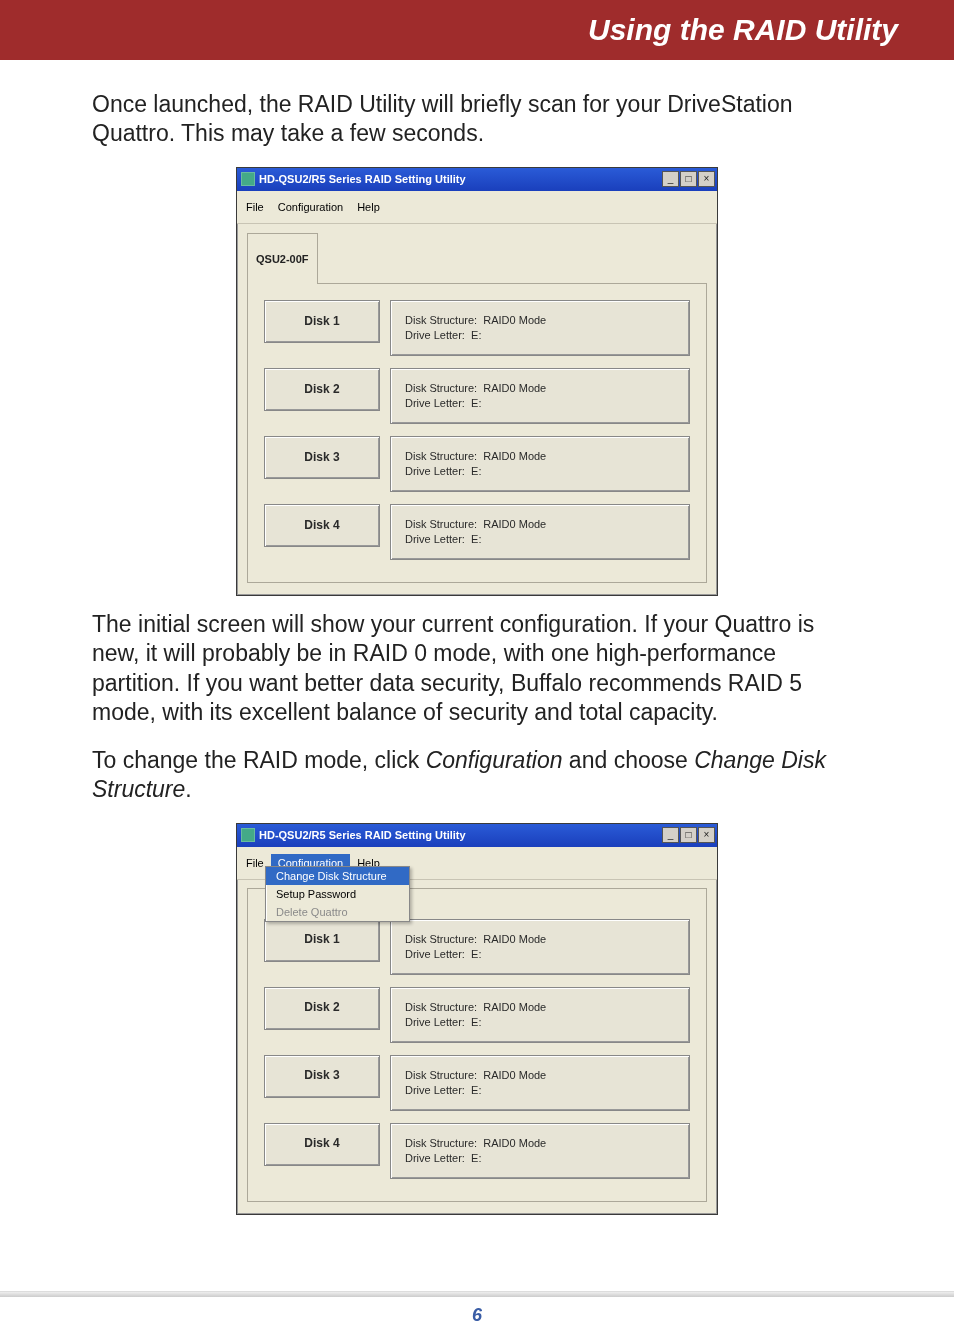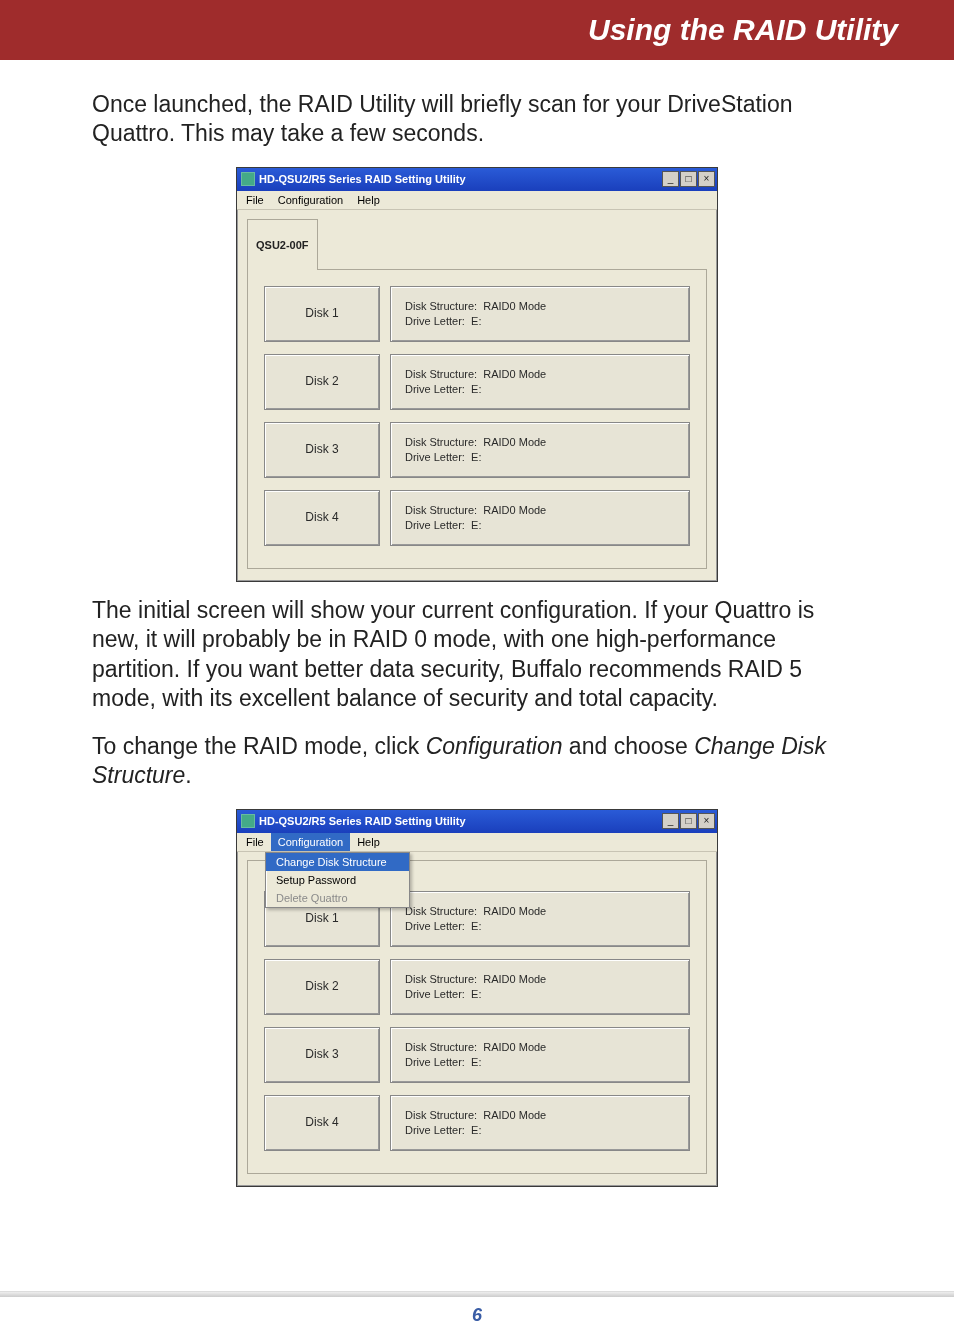--- a/index.html
+++ b/index.html
@@ -59,21 +59,21 @@
     .tb-btns { display: flex; gap: 1px; }
     .tb-btn {
       width: 17px; height: 16px;
       background: #d4d0c8;
       border: 1px solid #555;
       font-size: 10px; line-height: 13px;
       text-align: center; font-family: sans-serif;
       color: #222;
     }
     .menubar {
-      height: 19px;
+      height: 33px;
       background: #ece9d8;
       border-bottom: 1px solid #c8c4b4;
       display: flex; align-items: center;
       font-size: 11px; color: #000;
       padding-left: 2px;
       position: relative;
     }
     .menuitem { padding: 2px 7px; cursor: default; }
     .menuitem.active { background: #316ac5; color: #fff; }
     .dropdown {
@@ -108,25 +108,25 @@
     .tabbody {
       border: 1px solid #aca899;
       background: #ece9d8;
       padding: 16px 16px 10px 16px;
     }
     .diskrow {
       display: flex; gap: 10px;
       margin-bottom: 12px;
     }
     .diskbox {
-      flex: 0 0 116px; height: 56px;
+      flex: 0 0 116px; height: 43px;
       border: 1px solid #888;
       box-shadow: 1px 1px 0 #fff inset, -1px -1px 0 #999 inset;
       display: flex; align-items: center; justify-content: center;
-      font-size: 12px; font-weight: normal; color: #2a2a2a;
+      font-size: 12px; font-weight: bold; color: #2a2a2a;
       background: #e7e4d6;
     }
     .infobox {
       flex: 1; height: 56px;
       border: 1px solid #888;
       box-shadow: 1px 1px 0 #fff inset, -1px -1px 0 #999 inset;
       padding: 10px 14px;
       font-size: 11px; color: #2a2a2a;
       display: flex; flex-direction: column; justify-content: center;
       background: #e7e4d6;

